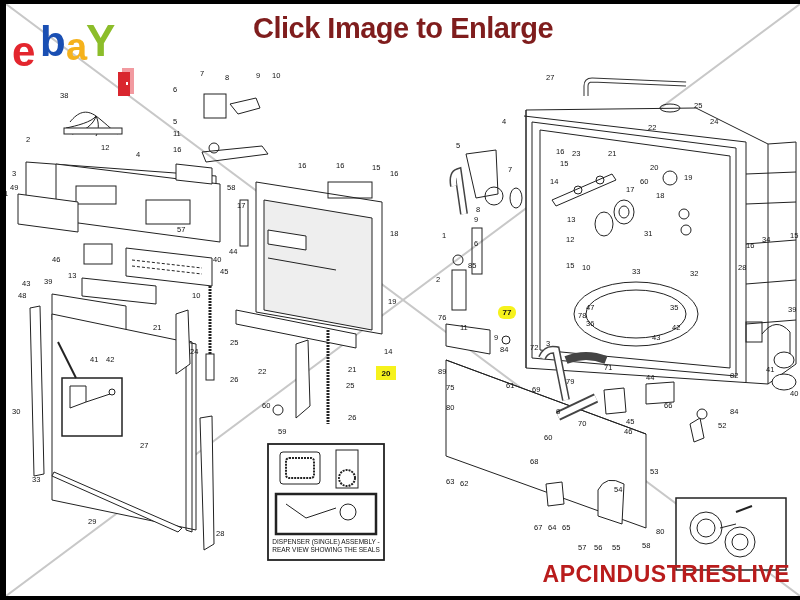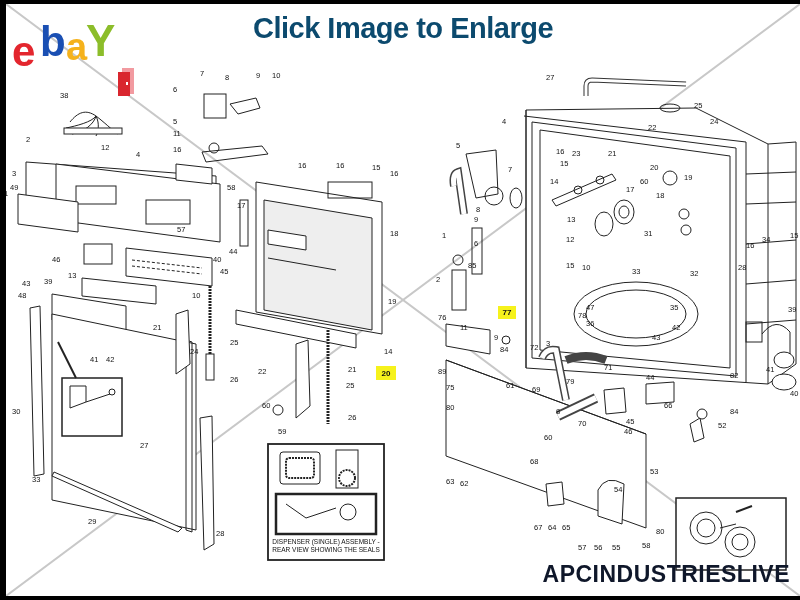--- a/index.html
+++ b/index.html
@@ -1,26 +1,26 @@
 <!DOCTYPE html>
 <html><head>
 <meta charset="utf-8">
 <style>
   html,body{margin:0;padding:0;background:#000;}
   body{width:800px;height:600px;position:relative;overflow:hidden;font-family:"Liberation Sans",sans-serif;}
   .frame{position:absolute;left:6px;top:4px;width:794px;height:592px;background:#fff;overflow:hidden;}
-  .title{position:absolute;left:0;width:794px;top:8px;text-align:center;font-family:"Liberation Sans",sans-serif;font-weight:bold;font-size:29px;color:#0c4a6e;letter-spacing:-0.5px;}
+  .title{position:absolute;left:0;width:794px;top:8px;text-align:center;font-family:"Liberation Sans",sans-serif;font-weight:bold;font-size:29px;color:#7f1d1d;letter-spacing:-0.5px;}
   .logo{position:absolute;left:4px;top:12px;width:140px;height:80px;}
   .logo .e{position:absolute;left:2px;top:12px;font-size:42px;font-weight:bold;color:#e3262e;font-family:"Liberation Sans",sans-serif;letter-spacing:-4px;}
   .logo .b{position:absolute;left:30px;top:2px;font-size:42px;font-weight:bold;color:#1a4fb3;font-family:"Liberation Sans",sans-serif;}
   .logo .a{position:absolute;left:56px;top:10px;font-size:38px;font-weight:bold;color:#f5b21c;font-family:"Liberation Sans",sans-serif;}
   .logo .y{position:absolute;left:76px;top:0px;font-size:44px;font-weight:bold;color:#8cbd2a;font-family:"Liberation Sans",sans-serif;}
   .logo .store{position:absolute;left:36px;top:52px;font-size:27px;font-weight:bold;color:#d9262e;font-family:"Liberation Sans",sans-serif;}
   .logo .door{position:absolute;left:106px;top:50px;width:20px;height:30px;}
-  .watermark{position:absolute;right:10px;bottom:8px;font-size:23px;font-weight:bold;color:#0f172a;font-family:"Liberation Sans",sans-serif;letter-spacing:0.5px;}
+  .watermark{position:absolute;right:10px;bottom:8px;font-size:23px;font-weight:bold;color:#b91c1c;font-family:"Liberation Sans",sans-serif;letter-spacing:0.5px;}
   svg.diagram{position:absolute;left:0;top:0;}
   .lbl{font-family:"Liberation Sans",sans-serif;font-size:7.5px;fill:#111;}
   .hl{position:absolute;background:#f6f21c;font-family:"Liberation Sans",sans-serif;font-size:8px;font-weight:bold;color:#111;display:flex;align-items:center;justify-content:center;}
   .caption{font-family:"Liberation Sans",sans-serif;font-size:6.5px;fill:#111;}
 </style>
 </head>
 <body>
 
 <div class="frame">
 
@@ -302,21 +302,21 @@
         <text x="606" y="546" class="lbl">55</text>
         <text x="636" y="544" class="lbl">58</text>
         <text x="650" y="530" class="lbl">80</text>
       </g>
 
     <text class="caption" x="320" y="540" text-anchor="middle">DISPENSER (SINGLE) ASSEMBLY -</text>
     <text class="caption" x="320" y="548" text-anchor="middle">REAR VIEW SHOWING THE SEALS</text>
   </svg>
 
   <div class="hl" style="left:370px;top:362px;width:20px;height:14px;">20</div>
-  <div class="hl" style="left:492px;top:302px;width:18px;height:13px;">77</div>
+  <div class="hl" style="left:492px;top:302px;width:18px;height:13px;border-radius:6px;">77</div>
 
   <div class="title">Click Image to Enlarge</div>
 
   <div class="logo">
     <span class="e">e</span>
     <span class="b">b</span>
     <span class="a">a</span>
     <span class="y">Y</span>
     <svg class="door" viewBox="0 0 20 30">
       <rect x="6" y="2" width="12" height="26" fill="#f29aa0"></rect>

